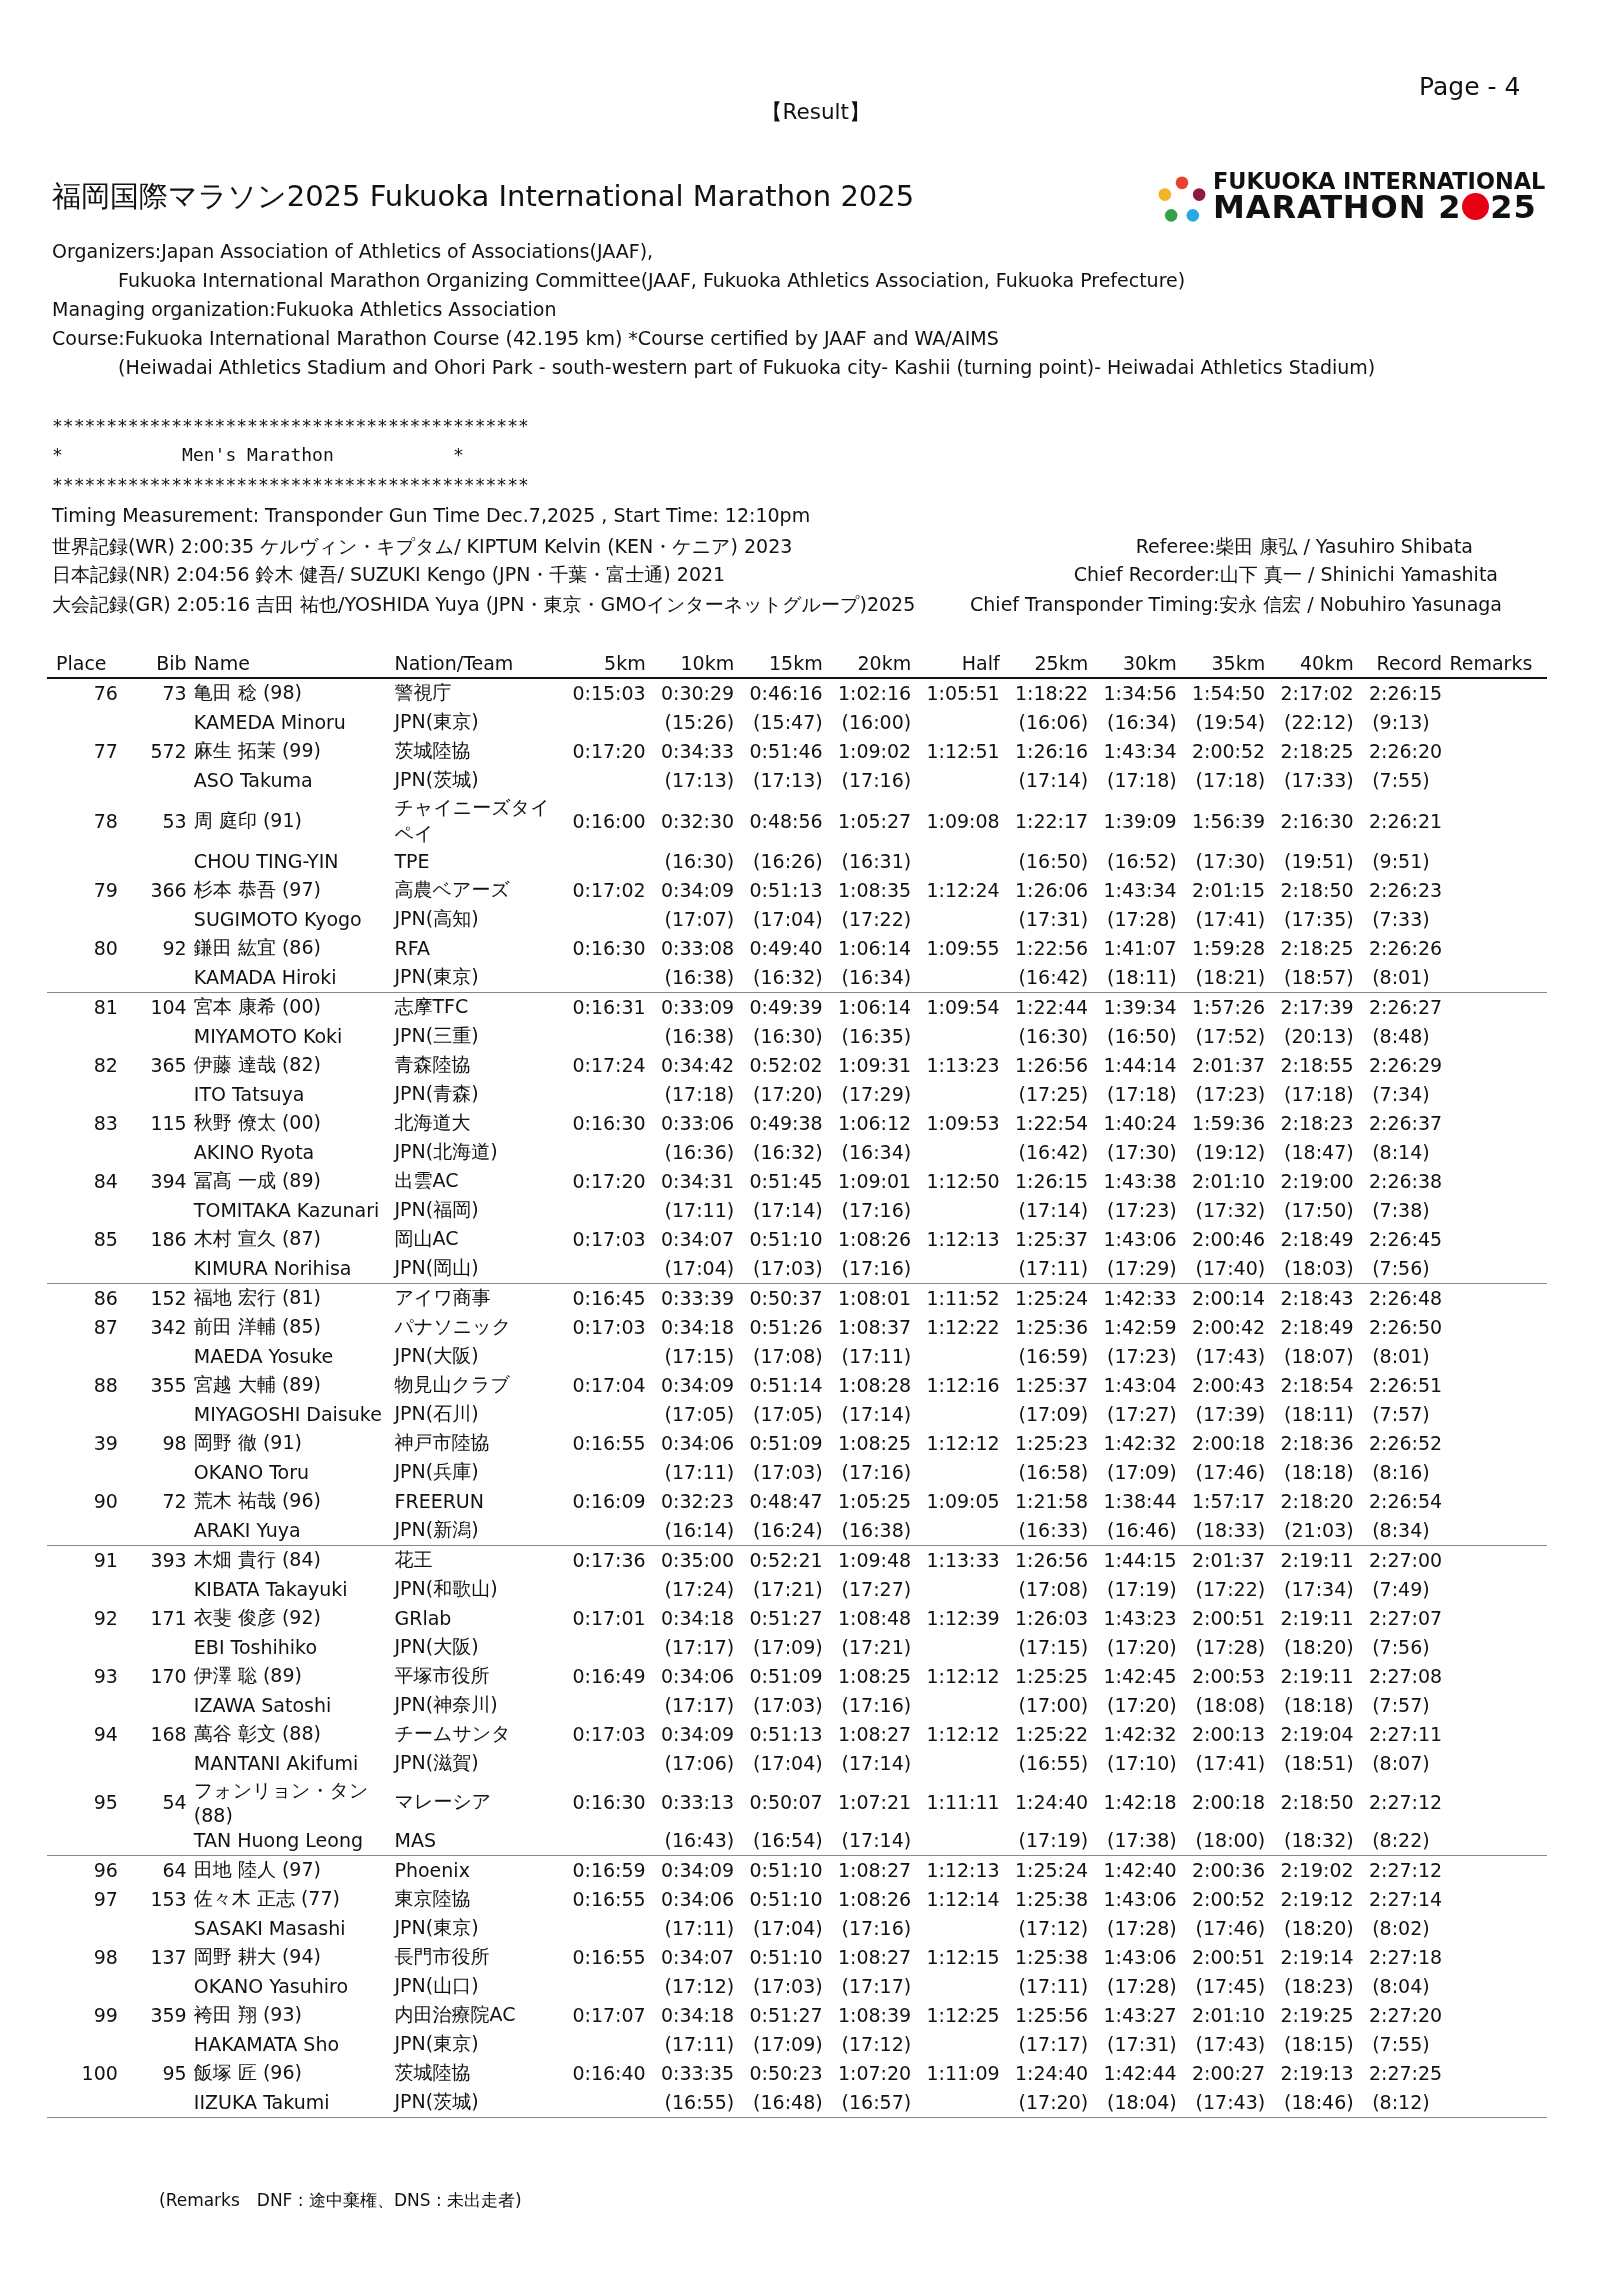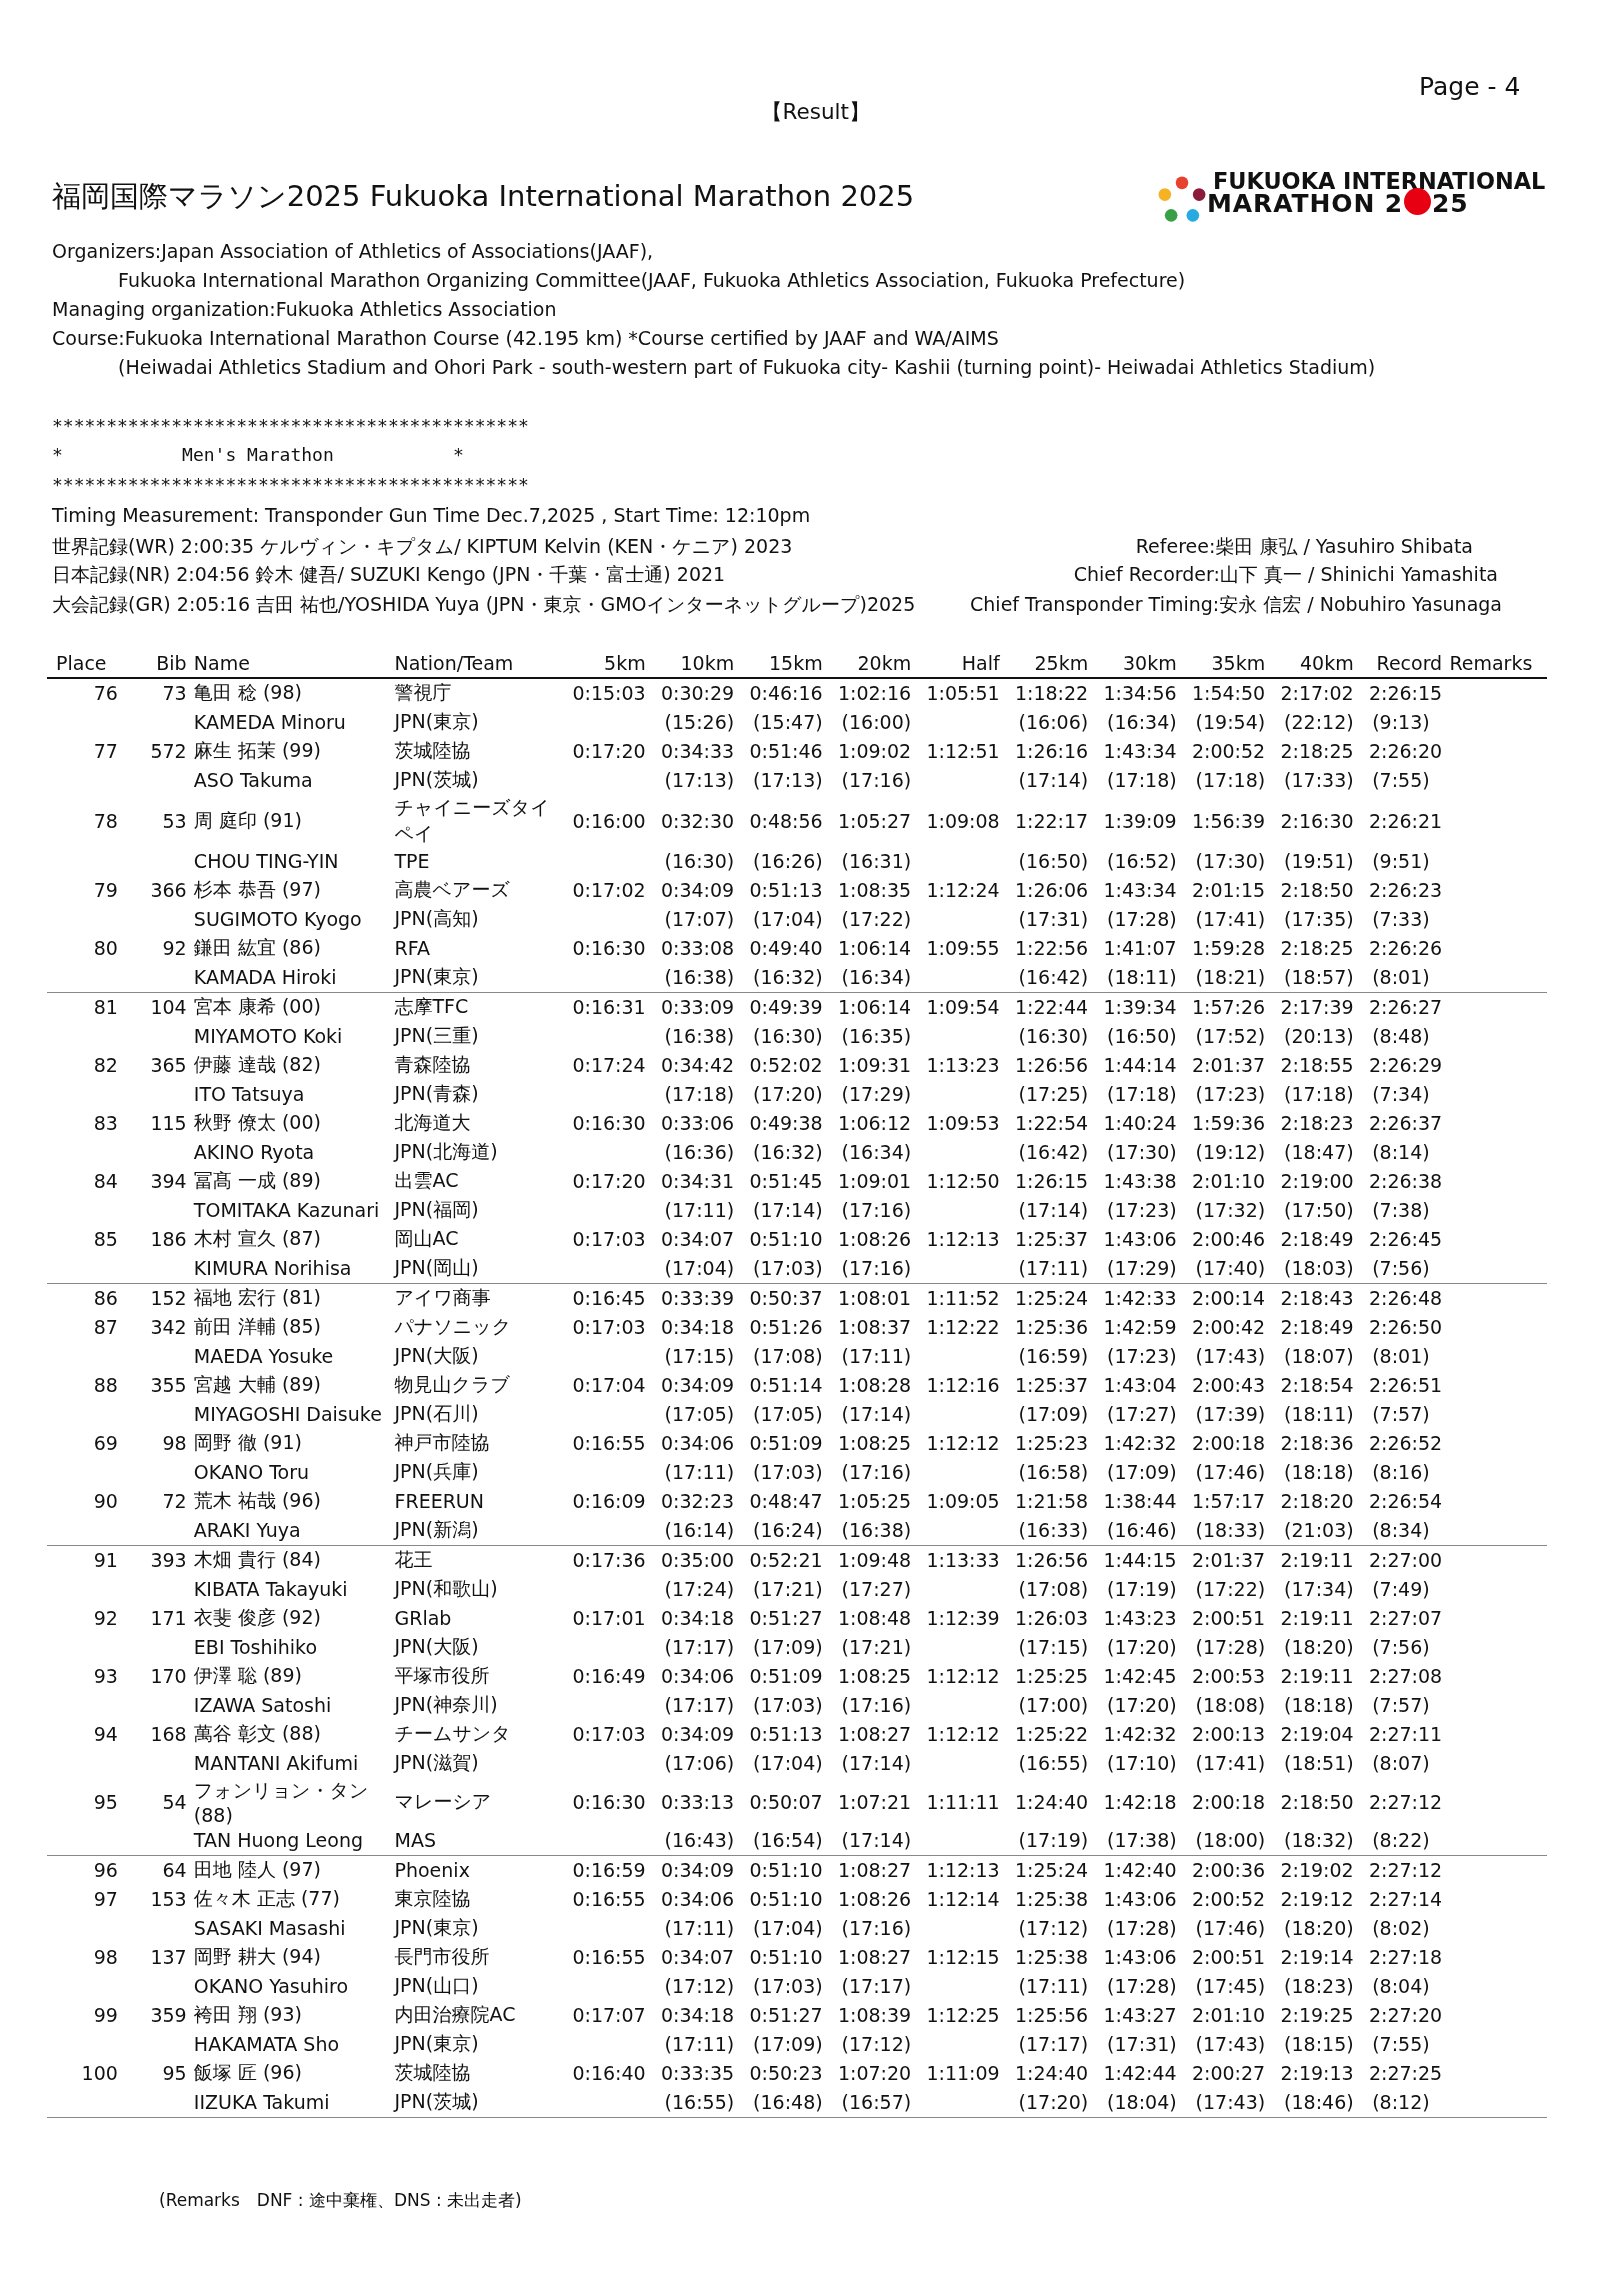--- a/index.html
+++ b/index.html
@@ -5,21 +5,21 @@
   html, body { margin:0; padding:0; background:#fff; }
   body { width:1620px; height:2293px; position:relative; overflow:hidden; color:#111;
          font-family:"DejaVu Sans", "Liberation Sans", sans-serif; }
   .abs { position:absolute; white-space:nowrap; }
   .page-num { left:1375px; top:72px; font-size:25px;margin-left:44px; }
   .result { left:761px; top:97px; font-size:21.5px; }
   .title { left:52px; top:177px; font-size:29px; letter-spacing:0px; }
   .logo { left:1154px; top:168px; width:394px; height:64px; }
   .logo .mark { position:absolute; left:0; top:3.6px; width:56px; height:56px; }
   .logo .t1 { position:absolute; left:59px; top:0; font-size:22.4px; font-weight:bold; letter-spacing:0px; }
-  .logo .t2 { position:absolute; left:53px; top:19.7px; font-size:25px; font-weight:bold; letter-spacing:0.9px; }
+  .logo .t2 { position:absolute; left:59px; top:19.7px; font-size:32px; font-weight:bold; letter-spacing:0.9px; }
   .logo .dot { display:inline-block; width:27px; height:27px; border-radius:50%; background:#e60012; vertical-align:-2.7px; margin:0 0.9px; }
   .info { font-size:19px; }
   .mono { font-family:"DejaVu Sans Mono", monospace; font-size:18px; }
   table.res { position:absolute; left:47px; top:650px; width:1500px; border-collapse:collapse; font-size:19px; }
   table.res th { font-weight:normal; text-align:right; padding:0 0 1.8px 0; height:25px; border-bottom:2.7px solid #111; }
   table.res td { padding:0; height:29px; text-align:right; }
   table.res th.l, table.res td.l { text-align:left; padding-left:7.2px; }
   tr.grp-end td { border-bottom:1.8px solid #888; }
   .c-place{width:63px;} .c-bib{width:72px;} .c-name{width:202px;} .c-nat{width:167px;}
   .c-t{width:90px;} .c-rem{width:99px;}
@@ -502,21 +502,21 @@
         <td>(17:14)</td>
         <td></td>
         <td>(17:09)</td>
         <td>(17:27)</td>
         <td>(17:39)</td>
         <td>(18:11)</td>
         <td style="padding-right:12.5px">(7:57)</td>
         <td class="l"></td>
       </tr>
       <tr>
-        <td style="padding-right:0;text-align:right;width:63px">69</td>
+        <td style="padding-right:0;text-align:right;width:63px">39</td>
         <td>98</td>
         <td class="l">岡野 徹 (91)</td>
         <td class="l">神戸市陸協</td>
         <td>0:16:55</td>
         <td>0:34:06</td>
         <td>0:51:09</td>
         <td>1:08:25</td>
         <td>1:12:12</td>
         <td>1:25:23</td>
         <td>1:42:32</td>

